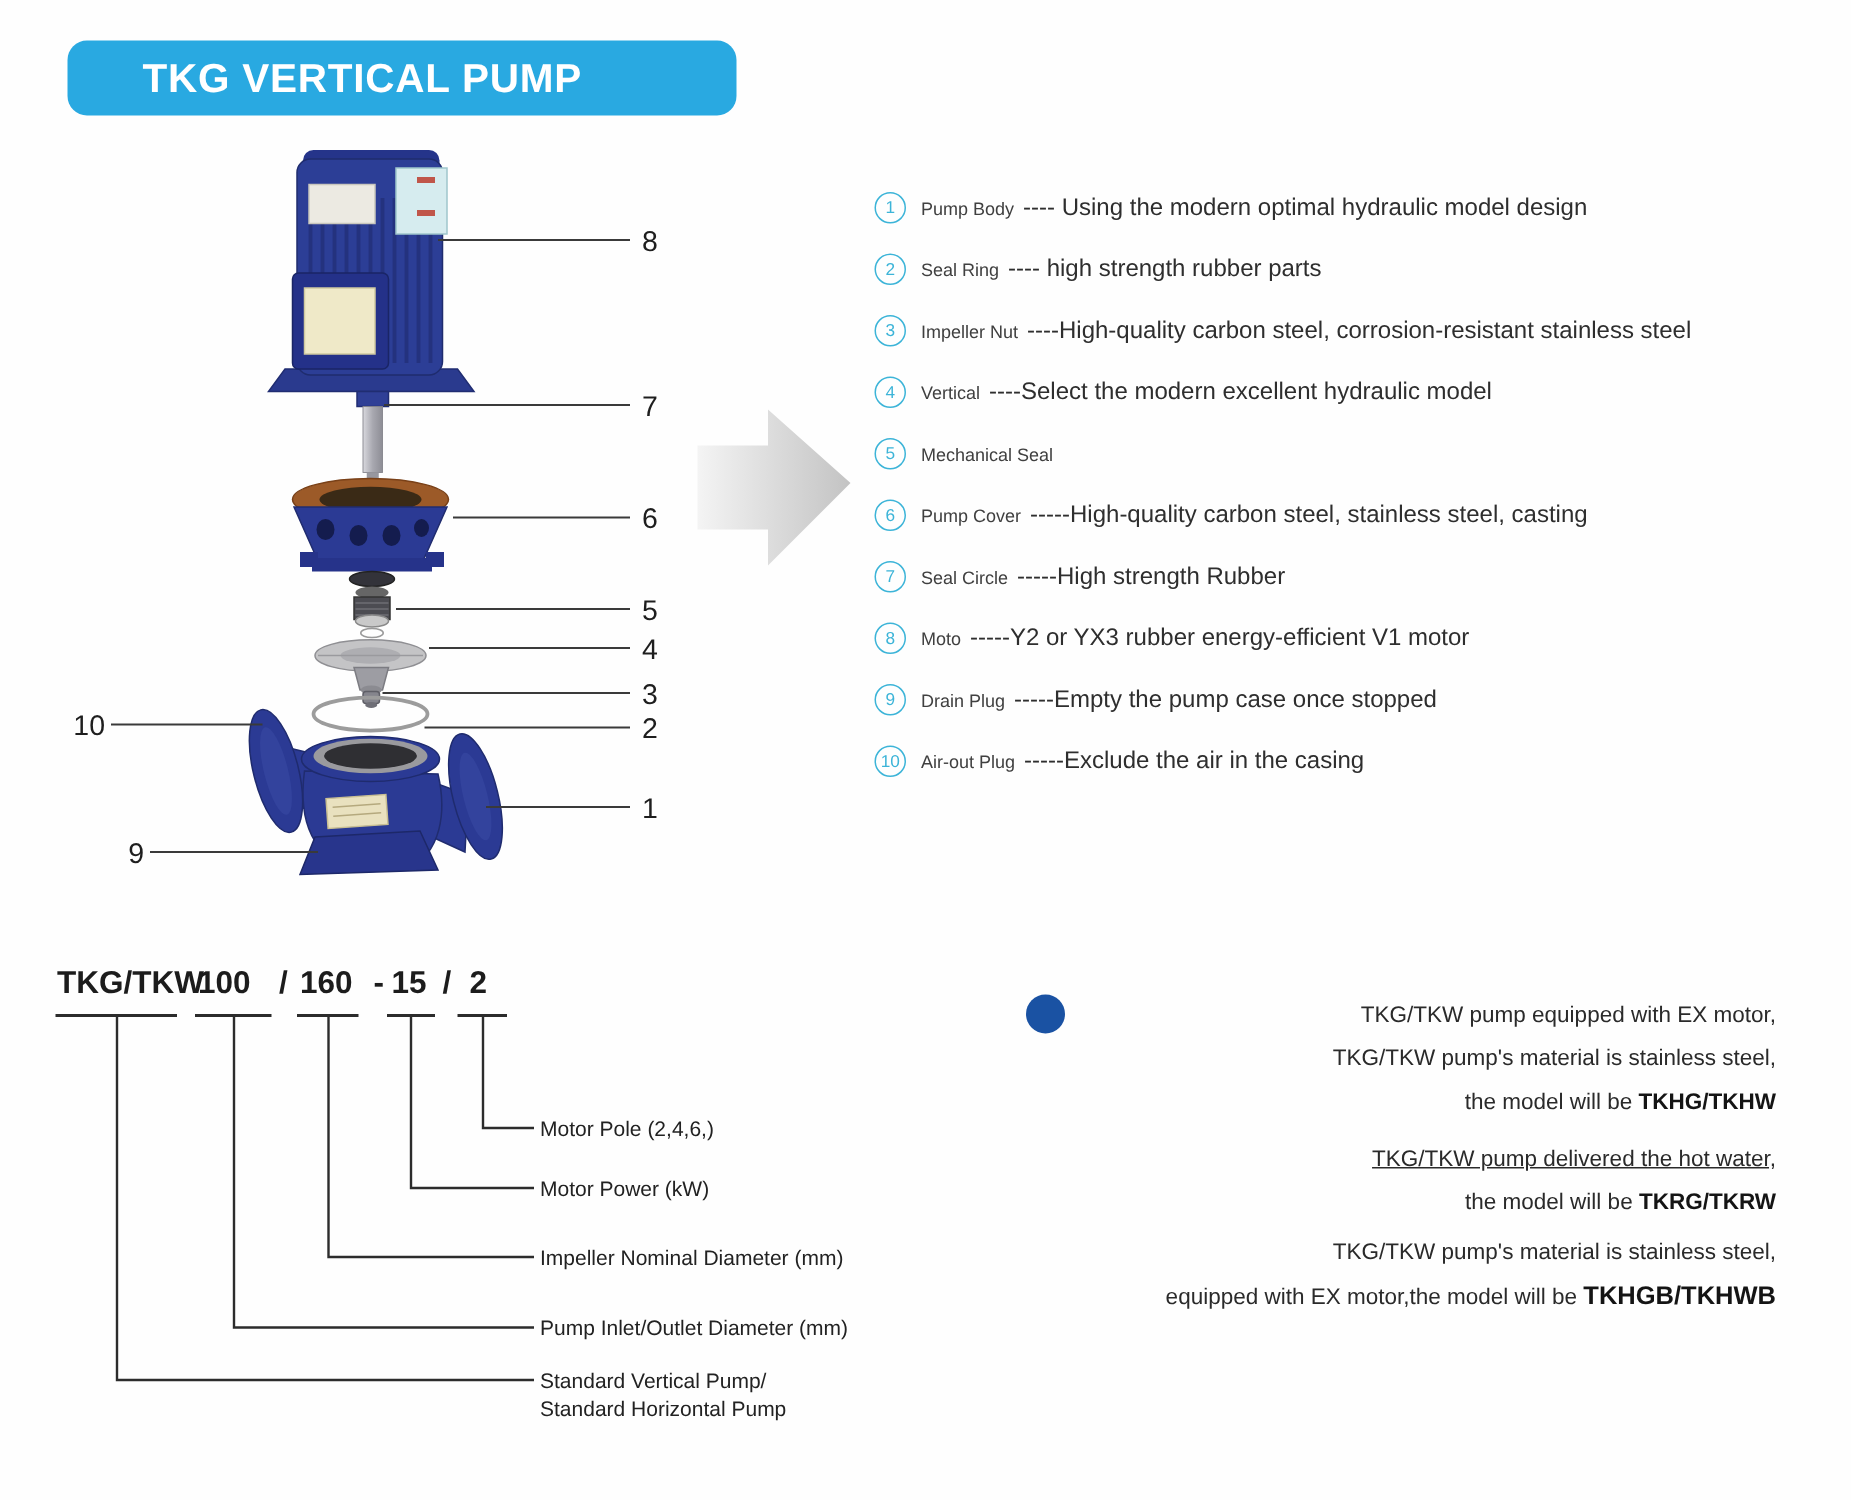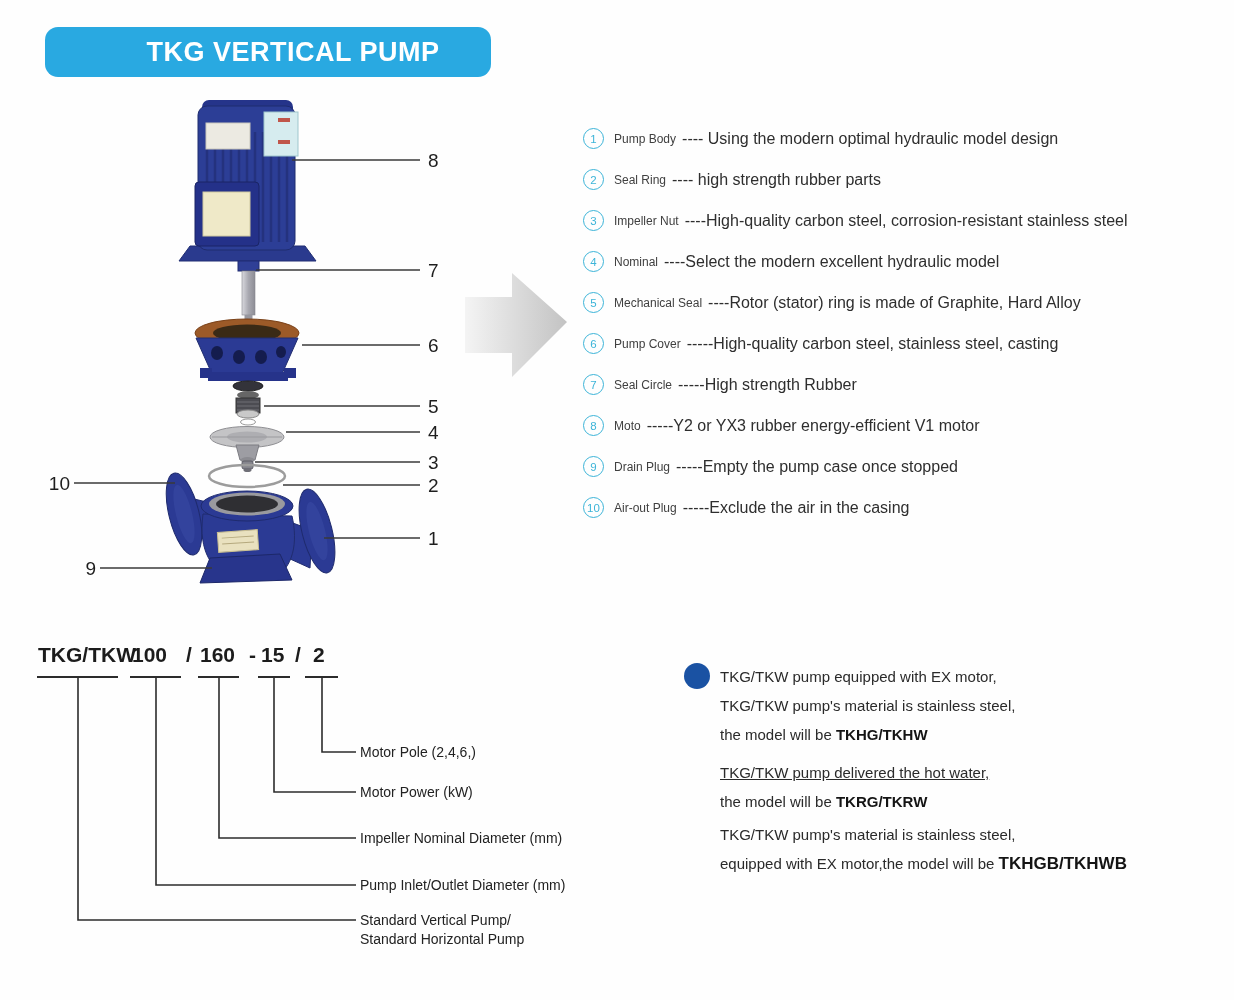--- a/index.html
+++ b/index.html
@@ -1,21 +1,21 @@
 <!DOCTYPE html>
 <html><head>
 <meta charset="utf-8">
 <style>
   html,body{margin:0;padding:0;background:#fff;}
   .page{position:relative;width:1234px;height:1000px;background:#fefefe;overflow:hidden;
         font-family:"Liberation Sans","DejaVu Sans",sans-serif;}
 
   
   .banner{position:absolute;left:45px;top:27px;width:446px;height:50px;background:#29a9e1;
-          border-radius:13px;display:flex;align-items:center;justify-content:center;}
+          border-radius:13px;display:flex;align-items:center;}
   .banner span{color:#ffffff;font-size:27px;font-weight:bold;letter-spacing:.5px;padding-left:50px;}
 
   
   .diagram{position:absolute;left:40px;top:90px;width:540px;height:530px;}
   .diagram text{font-family:"Liberation Sans","DejaVu Sans",sans-serif;font-size:19px;fill:#1e1e1e;}
 
   
   .parts-list{position:absolute;left:583px;top:118px;width:651px;}
   .part-row{height:41px;display:flex;align-items:center;white-space:nowrap;}
   .pnum{flex:0 0 auto;width:19px;height:19px;border:1.3px solid #3cb4d8;border-radius:50%;
@@ -25,21 +25,21 @@
 
   
   .model-svg{position:absolute;left:20px;top:630px;width:620px;height:330px;}
   .model-svg text{font-family:"Liberation Sans","DejaVu Sans",sans-serif;}
   .model-svg .code{font-size:21px;font-weight:bold;fill:#1c1c1c;}
   .model-svg .lbl{font-size:14px;fill:#222222;}
 
   
   .notes{position:absolute;left:684px;top:662px;width:500px;}
   .bullet{position:absolute;left:0;top:1px;width:26px;height:26px;border-radius:50%;background:#1a52a3;}
-  .note-line{margin-left:36px;line-height:29px;font-size:15px;color:#2a2a2a;white-space:nowrap;}
+  .note-line{margin-left:36px;line-height:29px;font-size:15px;color:#2a2a2a;white-space:nowrap;text-align:right;}
   .note-line b{color:#141414;}
   .note-line.gap1{margin-top:9px;text-decoration:underline;}
   .note-line.gap2{margin-top:4px;}
   .note-line.big b{font-size:17px;}
 </style>
 </head>
 <body>
 
 <div class="page">
 
@@ -191,27 +191,26 @@
       <span class="pname">Seal Ring</span>
       <span class="pdesc">---- high strength rubber parts</span>
     </div>
     <div class="part-row">
       <span class="pnum">3</span>
       <span class="pname">Impeller Nut</span>
       <span class="pdesc">----High-quality carbon steel, corrosion-resistant stainless steel</span>
     </div>
     <div class="part-row">
       <span class="pnum">4</span>
-      <span class="pname">Nominal</span>
+      <span class="pname">Vertical</span>
       <span class="pdesc">----Select the modern excellent hydraulic model</span>
     </div>
     <div class="part-row">
       <span class="pnum">5</span>
       <span class="pname">Mechanical Seal</span>
-      <span class="pdesc">----Rotor (stator) ring is made of Graphite, Hard Alloy</span>
     </div>
     <div class="part-row">
       <span class="pnum">6</span>
       <span class="pname">Pump Cover</span>
       <span class="pdesc">-----High-quality carbon steel, stainless steel, casting</span>
     </div>
     <div class="part-row">
       <span class="pnum">7</span>
       <span class="pname">Seal Circle</span>
       <span class="pdesc">-----High strength Rubber</span>

